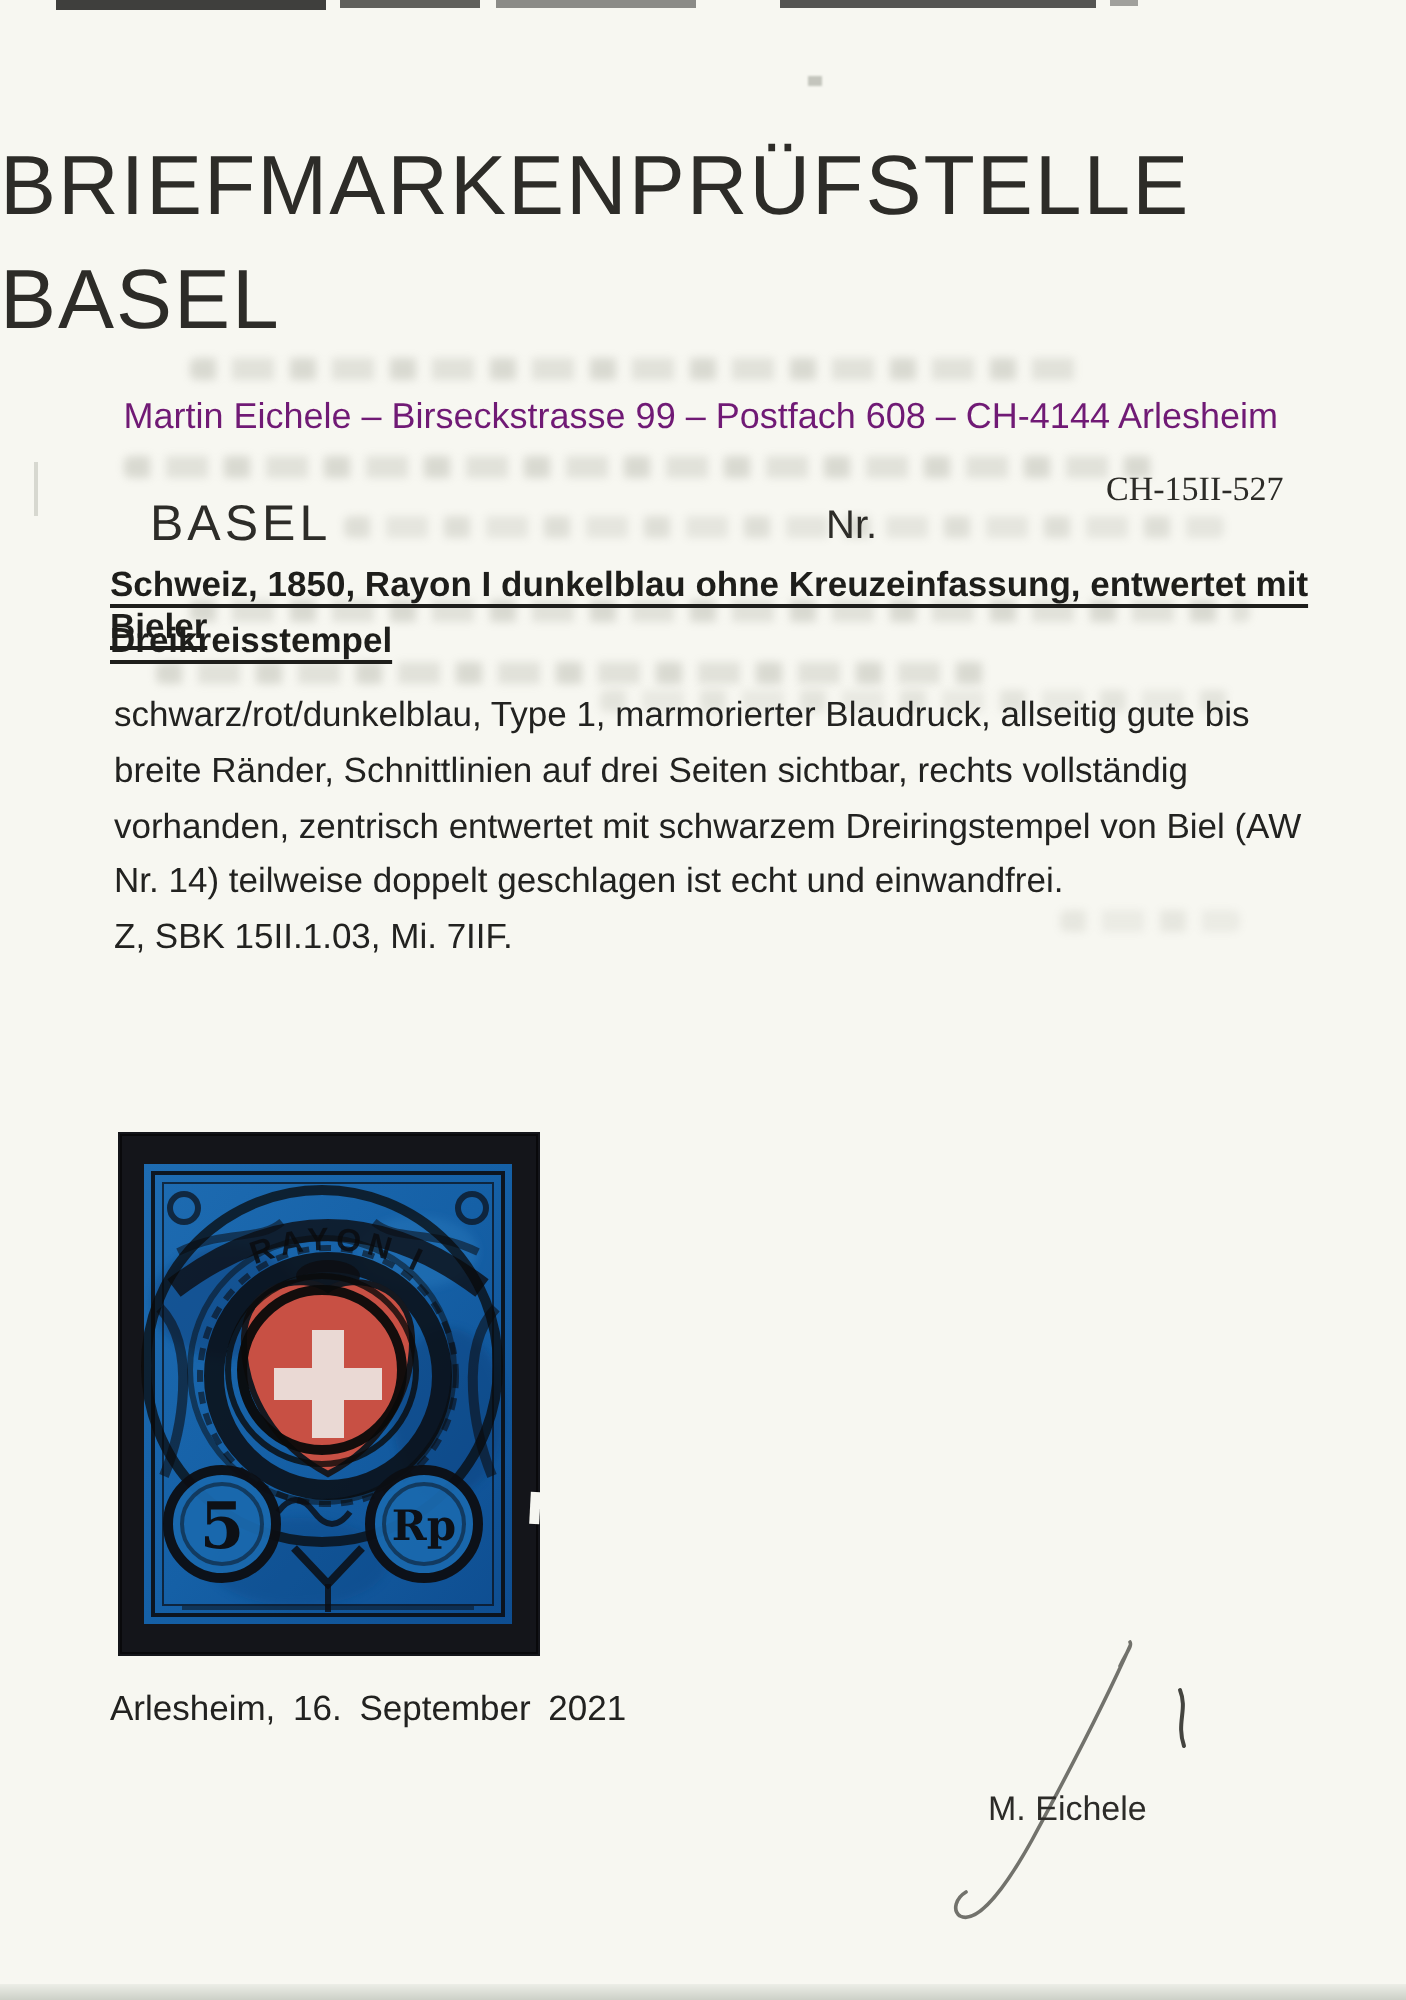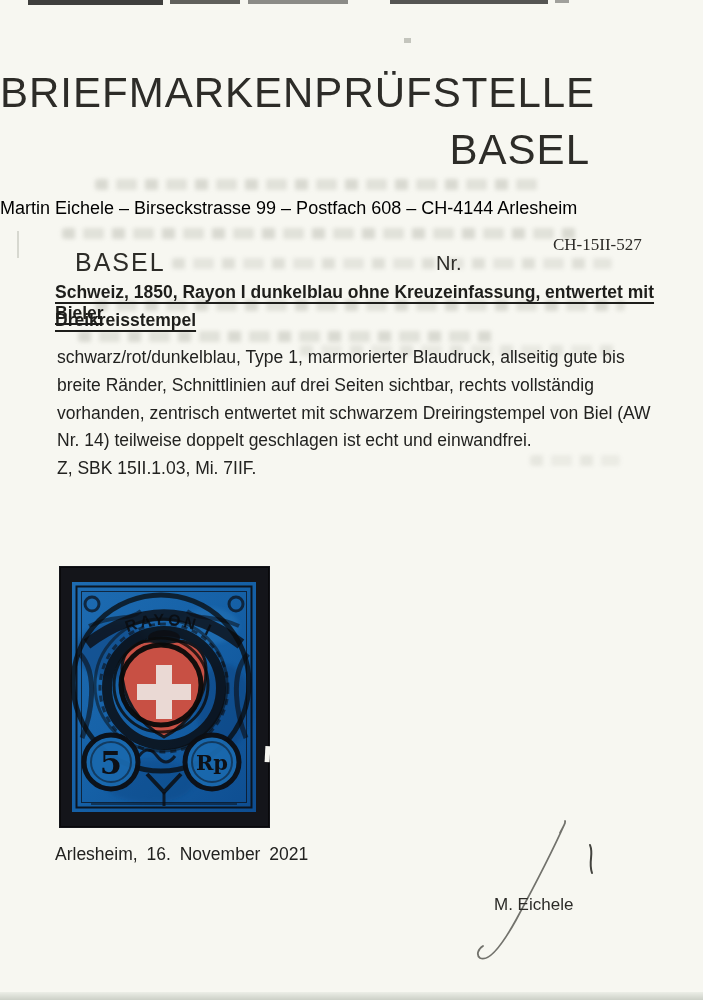--- a/index.html
+++ b/index.html
@@ -6,33 +6,33 @@
   body{
     width:703px;height:1000px;position:relative;overflow:hidden;
     background:#f7f7f1;
     font-family:"Liberation Sans", sans-serif;
     color:#262622;
   }
   .abs{position:absolute;}
 
   
   .title{
-    left:0;top:64px;width:590px;text-align:right;
+    left:0;top:64px;width:590px;text-align:left;
     font-size:42px;line-height:57px;font-weight:400;
     letter-spacing:1px;color:#2d2c28;
   }
   .address{
-    left:0;top:198px;width:639px;text-align:left;
-    font-size:18px;color:#000000;
+    left:0;top:198px;width:639px;text-align:right;
+    font-size:18px;color:#701a75;
   }
 
   
   .reference{left:553px;top:235px;font-size:17px;color:#2c2b27;font-family:Liberation Serif, serif;}
   .attest{left:75px;top:248px;font-size:25px;letter-spacing:2px;color:#2d2c28;}
-  .nr{left:436px;top:252px;font-size:20px;color:#2d2c28;}
+  .nr{left:413px;top:252px;font-size:20px;color:#2d2c28;}
 
   
   .subject{
     left:55px;width:620px;font-size:17.5px;font-weight:600;color:#1e1e1b;
     text-decoration:underline;text-underline-offset:4px;text-decoration-thickness:1.5px;
   }
   .subject1{top:282px;}
   .subject2{top:310px;}
 
   
@@ -167,21 +167,21 @@
   <text x="153" y="204" text-anchor="middle" font-family="DejaVu Serif, serif" font-size="21" font-weight="bold" fill="#0d1016">Rp</text>
 
   <path d="M80,190 q 9,-12 18,0 t 18,0" stroke="#0b0d12" stroke-width="3" fill="none" opacity=".8"></path>
   <path d="M88,208 L105,226 L122,208" stroke="#0b0d12" stroke-width="4" fill="none" opacity=".85"></path>
   <path d="M105,226 L105,240" stroke="#0b0d12" stroke-width="3" opacity=".8"></path>
   <path d="M32,238 H178" stroke="#0b0d12" stroke-width="2" opacity=".5"></path>
 
   <rect x="206" y="180" width="5" height="16" fill="#f6f6f1" transform="rotate(3 208 188)"></rect>
 </svg>
 
-<div class="abs dateline">Arlesheim, 16. November 2021</div>
+<div class="abs dateline">Arlesheim, 16. September 2021</div>
 
 <svg class="abs sigsvg" viewBox="0 0 200 190" xmlns="http://www.w3.org/2000/svg">
   <path d="M132,38 C136,30 138,28 137,26 M137,28 C125,55 108,88 88,125 C78,143 62,168 52,163 C48,160 50,154 55,151" stroke="#72726c" stroke-width="1.8" fill="none" stroke-linecap="round"></path>
   <path d="M162,50 C166,60 160,66 164,78" stroke="#44443f" stroke-width="2" fill="none" stroke-linecap="round"></path>
 </svg>
 <div class="abs signame">M. Eichele</div>
 
 <div class="abs bottom-edge"></div>
 
 </body></html>

